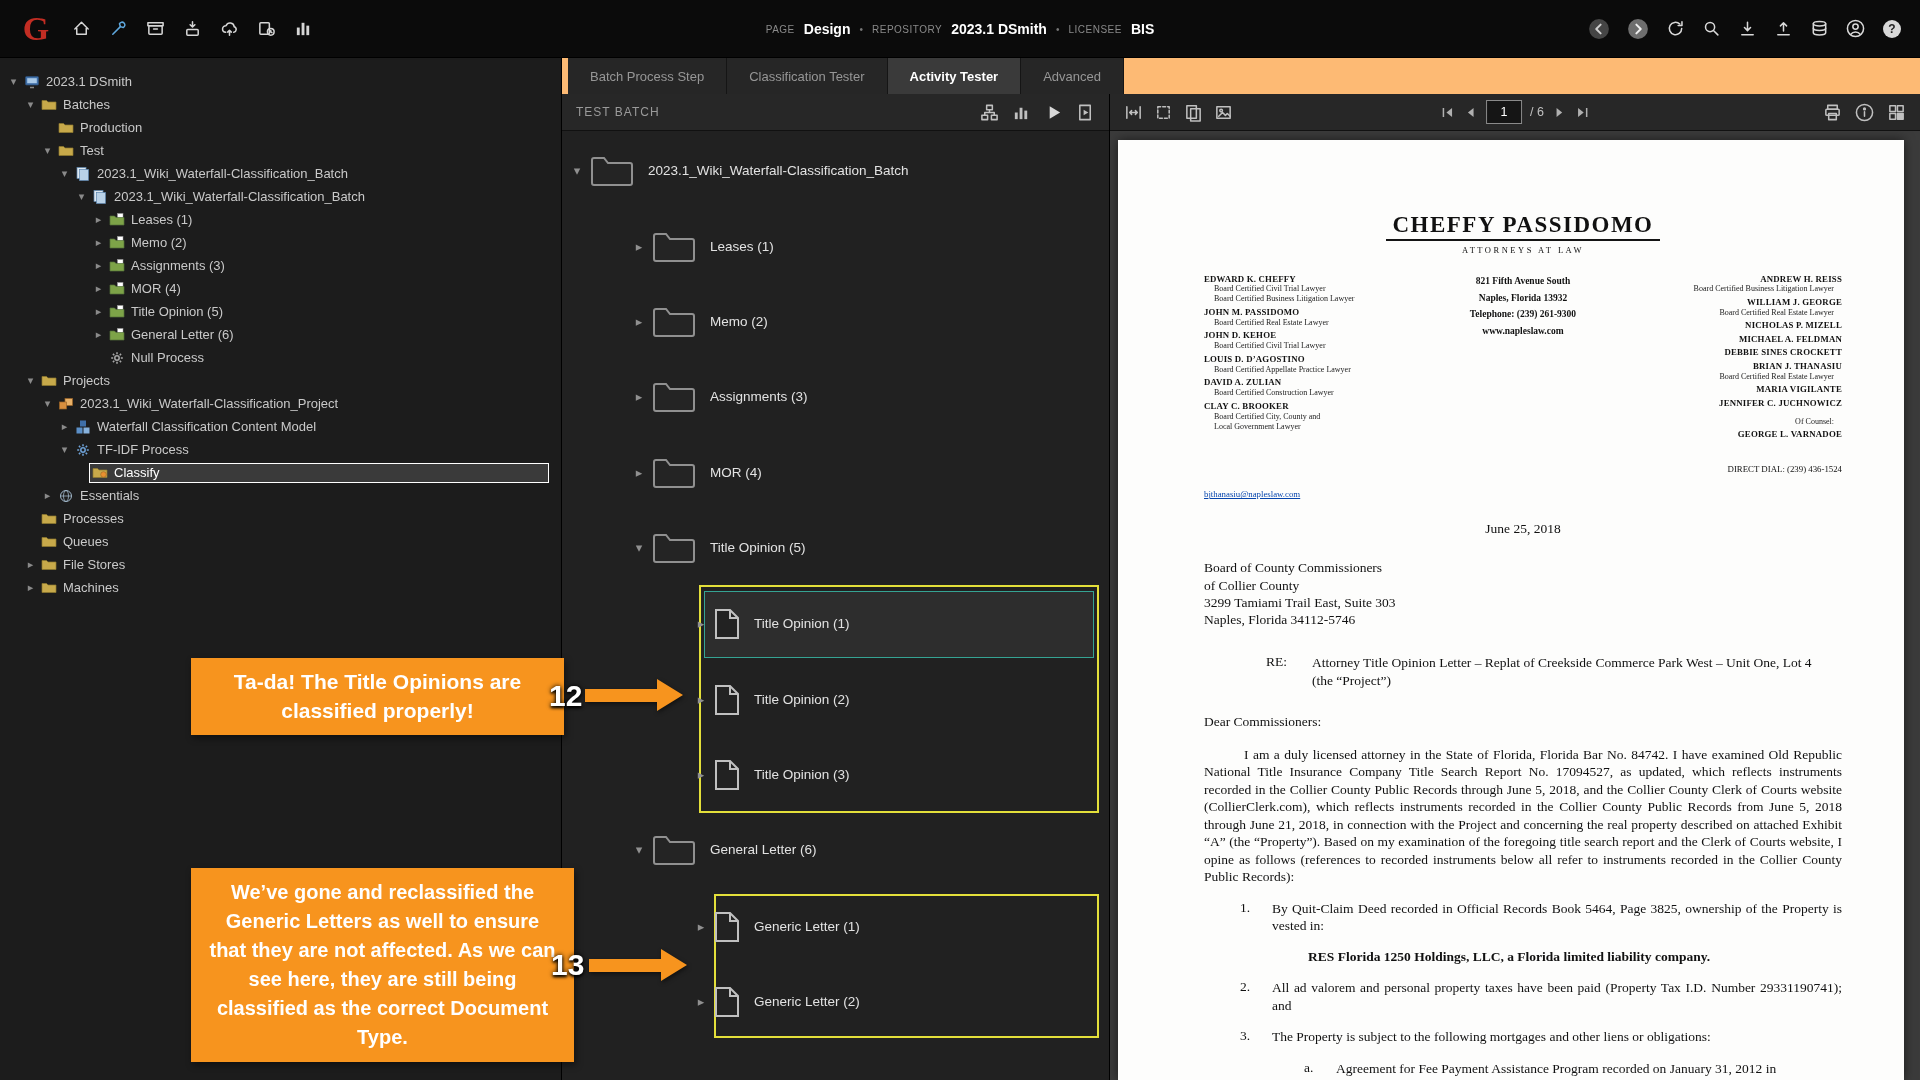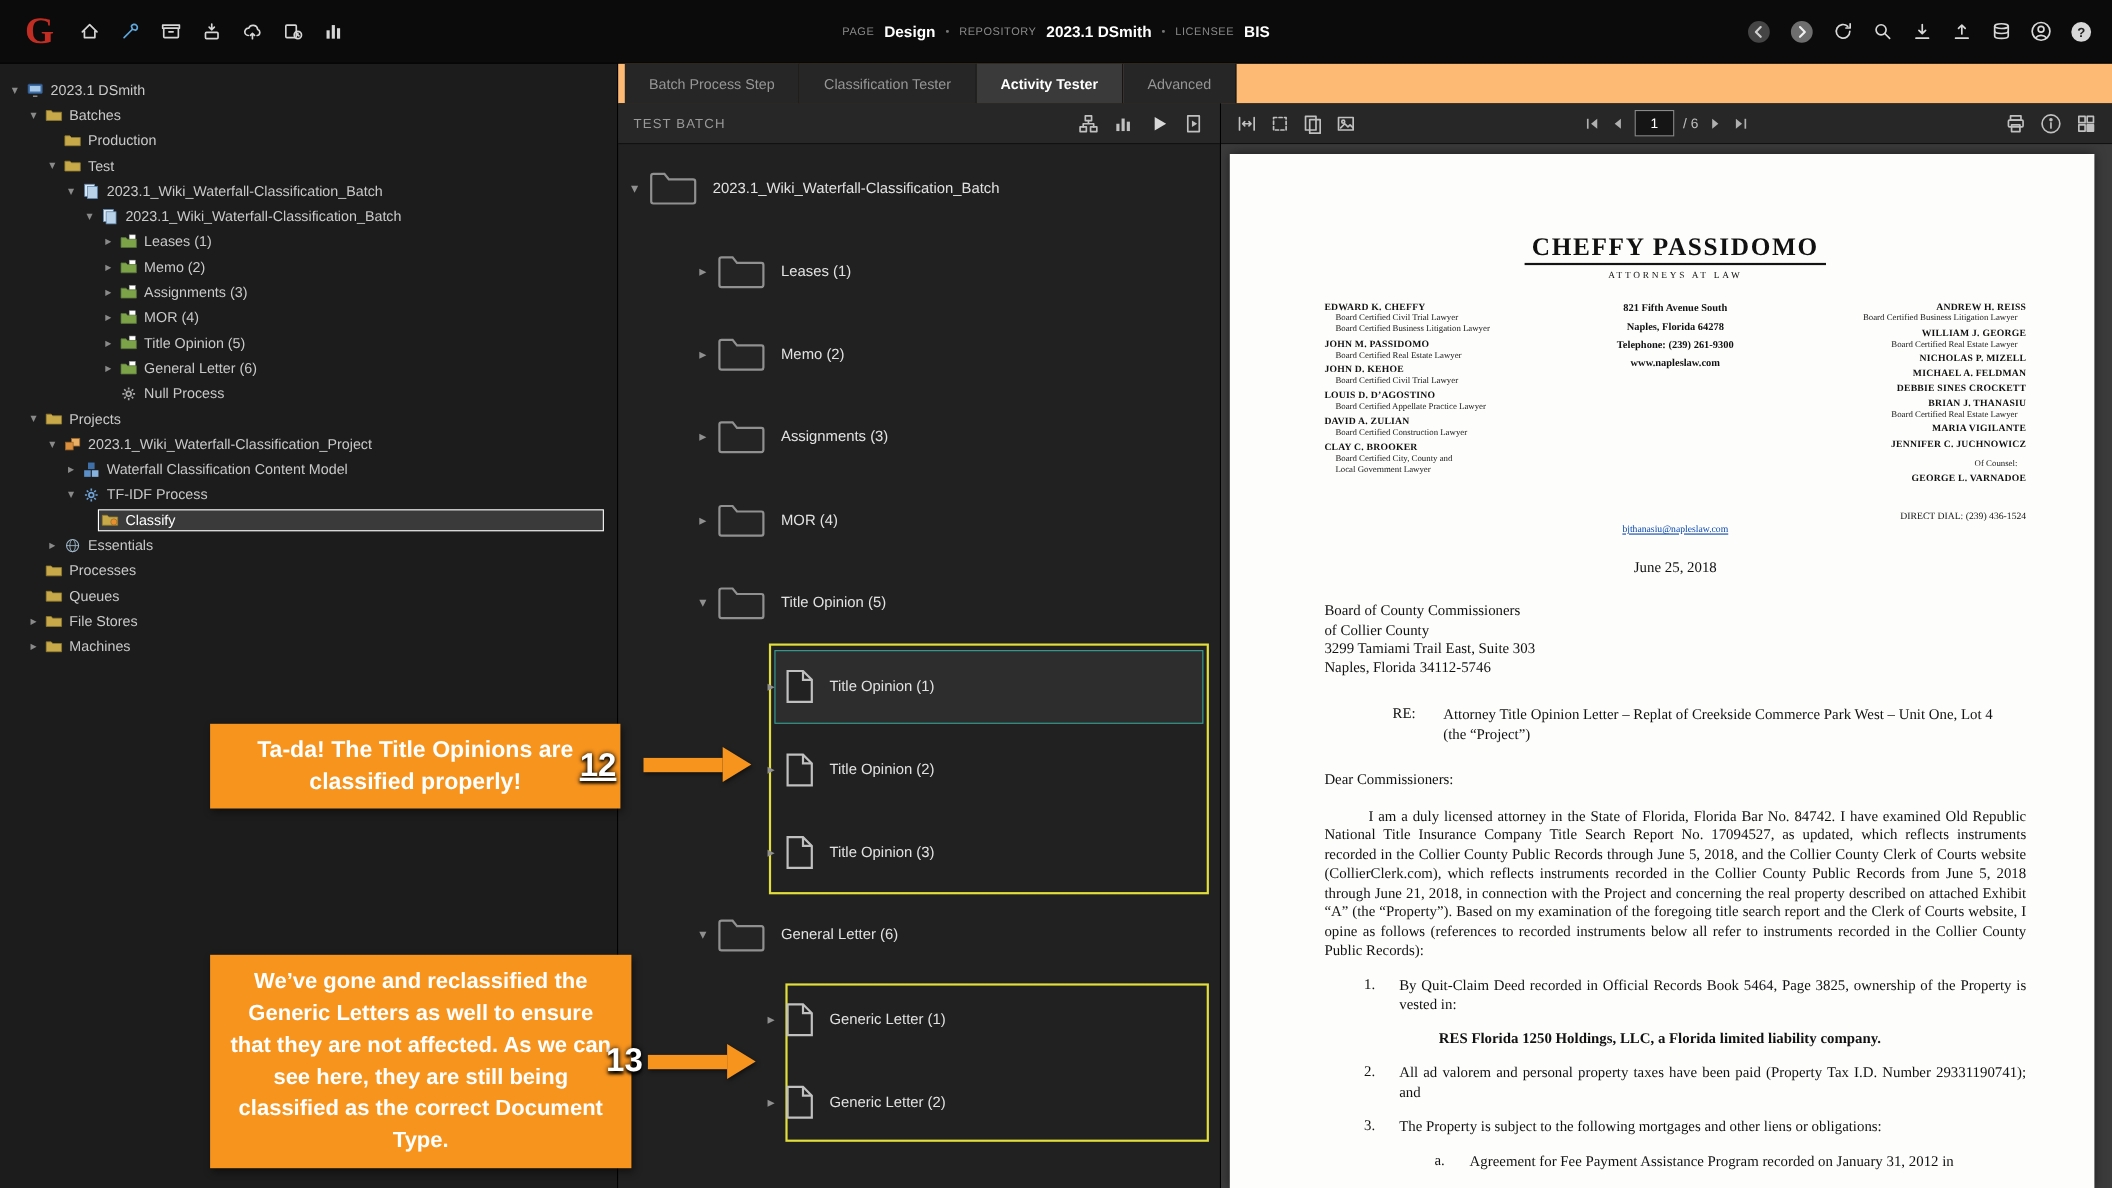--- a/index.html
+++ b/index.html
@@ -82,21 +82,21 @@
   .firm-tag{text-align:center;font-size:8.5px;letter-spacing:2.5px;margin-top:4px;}
   .lh-cols{display:flex;justify-content:space-between;margin-top:16px;}
   .lh-col{width:234px;font-size:8.5px;line-height:1.25;}
   .lh-name{font-weight:bold;font-size:8.8px;margin-top:2.5px;letter-spacing:.2px;}
   .lh-title{font-size:8px;color:#1a1a1a;padding-left:10px;}
   .lh-title.of-counsel{margin-top:8px;}
   #lh-right{text-align:right;}
   #lh-right .lh-title{padding-left:0;padding-right:8px;}
   #lh-center{width:170px;text-align:center;font-weight:bold;font-size:9.5px;line-height:1.75;padding-top:2px;}
   .direct-dial{text-align:right;font-size:8.8px;margin-top:24px;}
-  .email{text-align:center;font-size:8.8px;color:#0645ad;text-decoration:underline;margin-top:2px;cursor:pointer;}
+  .email{text-align:left;font-size:8.8px;color:#0645ad;text-decoration:underline;margin-top:15px;cursor:pointer;}
   .doc-date{text-align:center;font-size:13.5px;margin-top:22px;}
   .recipient{font-size:13.5px;line-height:1.28;margin-top:22px;}
   .re-block{display:flex;margin-top:26px;margin-left:62px;}
   .re-label{width:46px;font-size:13.5px;flex:none;}
   .re-text{width:505px;font-size:13.5px;line-height:1.3;}
   .salutation{margin-top:24px;font-size:13.5px;}
   .body-para{margin-top:16px;font-size:13.5px;line-height:1.3;text-align:justify;text-indent:40px;}
   .doc-item{display:flex;margin-top:14px;padding-left:36px;}
   .item-num{width:32px;flex:none;font-size:13.5px;}
   .item-text{flex:1;font-size:13.5px;line-height:1.3;text-align:justify;}
@@ -105,21 +105,21 @@
 
   
   .callout{position:absolute;background:#f7941e;color:#fff;font-weight:bold;z-index:50;
     display:flex;align-items:center;justify-content:center;text-align:center;
     padding:8px 14px;box-sizing:border-box;box-shadow:2px 3px 7px rgba(0,0,0,.45);
     font-family:"Liberation Sans",sans-serif;}
   #callout1{left:191px;top:658px;width:373px;height:77px;font-size:21px;line-height:1.35;}
   #callout2{left:191px;top:868px;width:383px;height:194px;font-size:20px;line-height:1.45;}
   .step-num{position:absolute;z-index:52;color:#fff;font-weight:bold;font-size:30px;
     text-shadow:0 2px 3px #000,0 0 5px #000;font-family:"Liberation Sans",sans-serif;}
-  #num1{left:527px;top:679px;text-decoration:underline;}
+  #num1{left:549px;top:679px;}
   #num2{left:551px;top:948px;}
   .callout-arrow{position:absolute;z-index:51;display:flex;align-items:center;
     filter:drop-shadow(1px 2px 2px rgba(0,0,0,.5));}
   #arrow1{left:585px;top:679px;}
   #arrow2{left:589px;top:949px;}
   .callout-arrow .bar{width:72px;height:13px;background:#f7941e;}
   .callout-arrow .head{width:0;height:0;border-left:26px solid #f7941e;
     border-top:16px solid transparent;border-bottom:16px solid transparent;}
 </style>
 </head>
@@ -781,21 +781,21 @@
                 <div class="lh-name" data-name="attorney-name">LOUIS D. D’AGOSTINO</div>
                 <div class="lh-title" data-name="attorney-title">Board Certified Appellate Practice Lawyer</div>
                 <div class="lh-name" data-name="attorney-name">DAVID A. ZULIAN</div>
                 <div class="lh-title" data-name="attorney-title">Board Certified Construction Lawyer</div>
                 <div class="lh-name" data-name="attorney-name">CLAY C. BROOKER</div>
                 <div class="lh-title" data-name="attorney-title">Board Certified City, County and</div>
                 <div class="lh-title" data-name="attorney-title">Local Government Lawyer</div>
               </div>
             <div id="lh-center" data-name="letterhead-center-column">
                 <div data-name="firm-address-line">821 Fifth Avenue South</div>
-                <div data-name="firm-address-line">Naples, Florida  64278</div>
+                <div data-name="firm-address-line">Naples, Florida  13932</div>
                 <div data-name="firm-address-line">Telephone:  (239) 261-9300</div>
                 <div data-name="firm-address-line">www.napleslaw.com</div>
               </div>
             <div class="lh-col" id="lh-right" data-name="letterhead-right-column">
                 <div class="lh-name" data-name="attorney-name">ANDREW H. REISS</div>
                 <div class="lh-title" data-name="attorney-title">Board Certified Business Litigation Lawyer</div>
                 <div class="lh-name" data-name="attorney-name">WILLIAM J. GEORGE</div>
                 <div class="lh-title" data-name="attorney-title">Board Certified Real Estate Lawyer</div>
                 <div class="lh-name" data-name="attorney-name">NICHOLAS P. MIZELL</div>
                 <div class="lh-name" data-name="attorney-name">MICHAEL A. FELDMAN</div>

